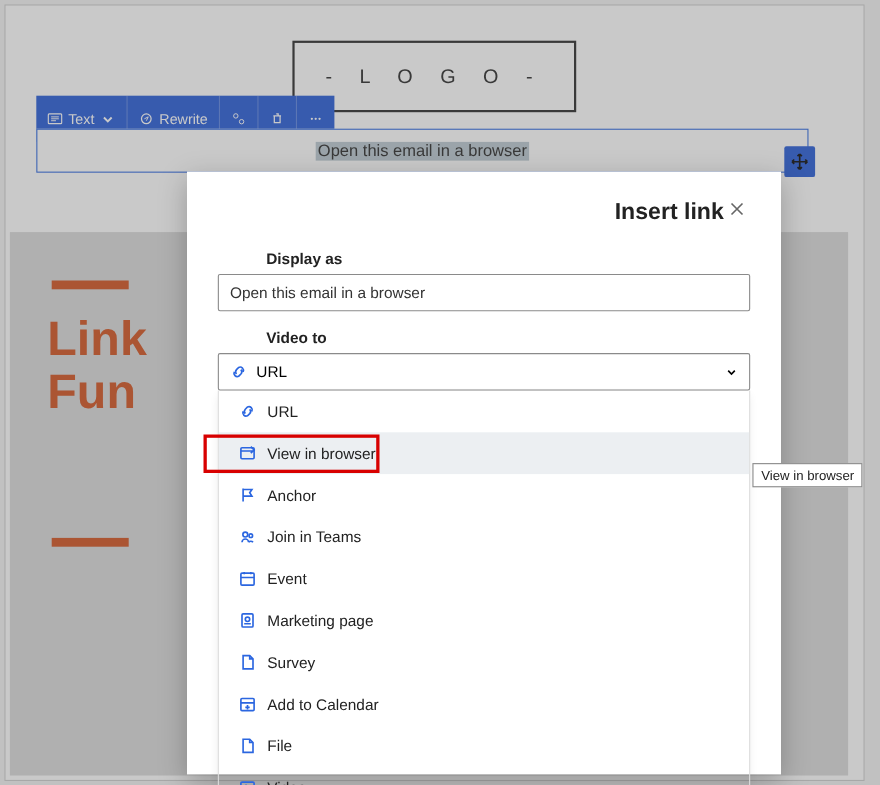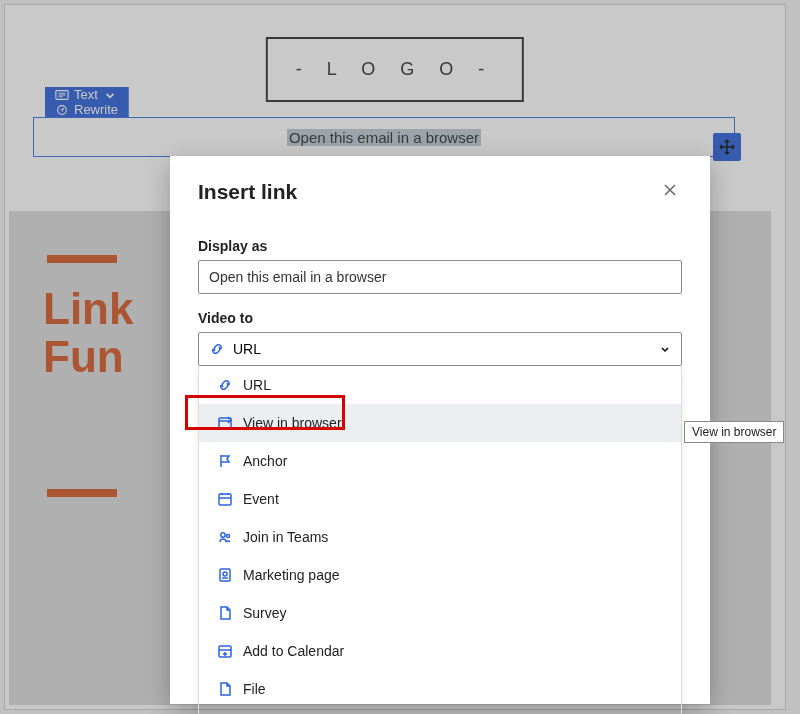--- a/index.html
+++ b/index.html
@@ -27,28 +27,27 @@
       left: 50%; transform: translateX(-50%);
       top: 32px;
       border: 2px solid #222;
       padding: 20px 28px;
       letter-spacing: 10px;
       font-size: 18px;
       color: #222;
     }
     .toolbar {
       position: absolute;
-      top: 82px; left: 40px;
+      top: 82px; left: 28px;
       height: 42px;
       display: flex;
       align-items: stretch;
       background: #1f56d6;
       color: #fff;
       font-size: 13px;
-      flex-direction: column;
     }
     .toolbar .tbtn {
       display: flex;
       align-items: center;
       gap: 5px;
       padding: 0 10px;
       border-right: 1px solid rgba(255,255,255,0.25);
       cursor: pointer;
     }
     .toolbar .tbtn:last-child { border-right: none; }
@@ -108,28 +107,28 @@
     .modal {
       position: absolute;
       left: 170px; top: 156px;
       width: 540px; height: 548px;
       background: #fff;
       box-shadow: 0 8px 24px rgba(0,0,0,0.25);
       padding: 22px 28px;
     }
     .modal-header {
       display: flex;
-      justify-content: space-between;
+      justify-content: flex-end;
       align-items: center;
-      margin-bottom: 32px;
+      margin-bottom: 20px;
     }
     .modal-header h2 { font-size: 21px; font-weight: 600; color: #222; }
     .close-btn { cursor: pointer; color: #666; padding: 4px;}
     .close-btn svg { width: 16px; height: 16px; stroke: #666; }
-    .field-label { font-size: 14px; font-weight: 600; color: #222; margin-bottom: 6px; }
+    .field-label { font-size: 14px; font-weight: 600; color: #222; margin-bottom: 6px; margin-left: 44px; }
     .text-input {
       width: 100%; height: 34px;
       border: 1px solid #8a8a8a;
       border-radius: 2px;
       padding: 0 10px;
       font-size: 14px;
       color: #333;
       margin-bottom: 16px;
     }
     .dropdown-trigger {
@@ -283,29 +282,29 @@
         <span>View in browser</span>
       </div>
       <div class="option">
         <svg viewBox="0 0 16 16" class="option-icon">
           <use href="#i-flag"></use>
         </svg>
         <span>Anchor</span>
       </div>
       <div class="option">
         <svg viewBox="0 0 16 16" class="option-icon">
+          <use href="#i-teams"></use>
+        </svg>
+        <span>Join in Teams</span>
+      </div>
+      <div class="option">
+        <svg viewBox="0 0 16 16" class="option-icon">
           <use href="#i-calendar"></use>
         </svg>
         <span>Event</span>
-      </div>
-      <div class="option">
-        <svg viewBox="0 0 16 16" class="option-icon">
-          <use href="#i-teams"></use>
-        </svg>
-        <span>Join in Teams</span>
       </div>
       <div class="option">
         <svg viewBox="0 0 16 16" class="option-icon">
           <use href="#i-page"></use>
         </svg>
         <span>Marketing page</span>
       </div>
       <div class="option">
         <svg viewBox="0 0 16 16" class="option-icon">
           <use href="#i-doc"></use>

